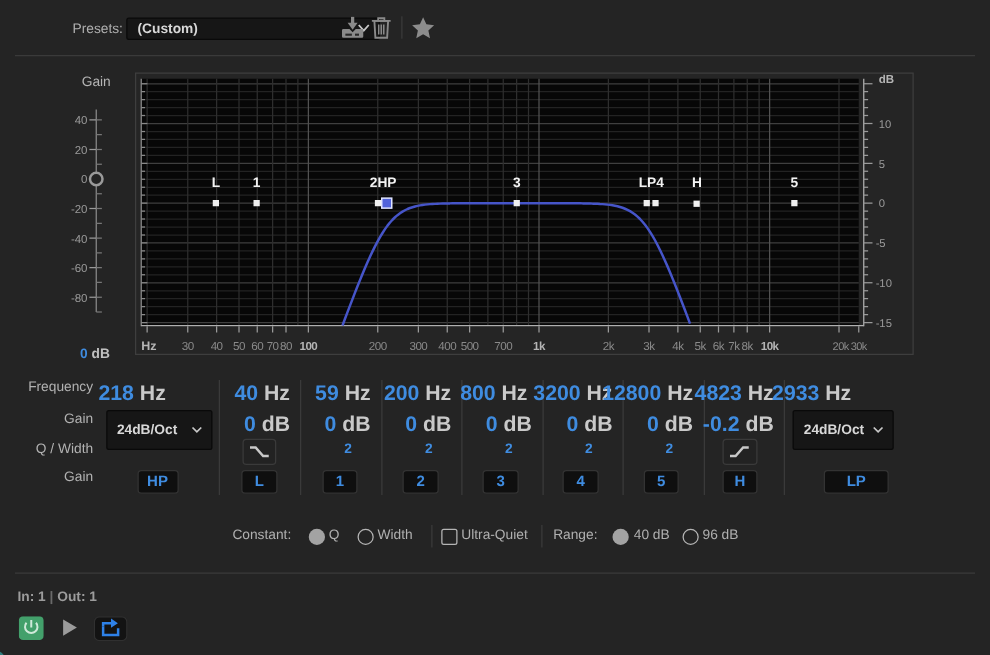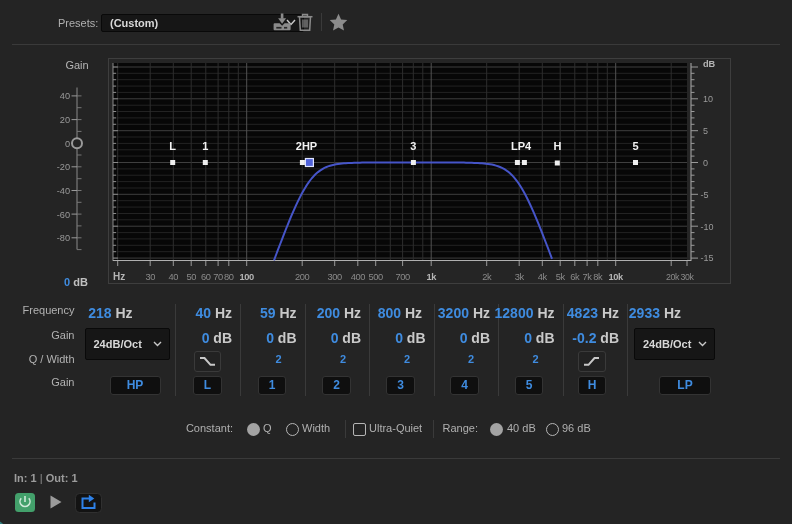--- a/index.html
+++ b/index.html
@@ -1,21 +1,21 @@
 <!DOCTYPE html>
 <html><head><meta charset="utf-8"><style>
 * { margin:0; padding:0; box-sizing:border-box; }
 html,body { width:792px; height:524px; background:#242424; overflow:hidden; }
 #app { position:relative; width:792px; height:524px; background:#242424;
   font-family:"Liberation Sans", sans-serif; }
 .abs { position:absolute; }
 svg.abs { position:absolute; }
 .ctext { position:absolute; font-size:11px; color:#b0b0b0; white-space:nowrap; }
 .rowlab { position:absolute; right:717.5px; font-size:11px; color:#b2b2b2; white-space:nowrap; }
-.val { position:absolute; font-size:14px; white-space:nowrap; }
+.val { position:absolute; font-size:17px; white-space:nowrap; }
 .val .b { color:#3f8ce0; font-weight:bold; }
 .val .u { color:#c9c9c9; font-weight:bold; }
 .qv { position:absolute; font-size:11px; font-weight:bold; color:#3f8ce0; width:12px; text-align:center; }
 .vsep { position:absolute; width:1px; background:#3a3a3a; }
 .hsep { position:absolute; height:1px; background:#3a3a3a; }
 .dd { position:absolute; height:32px; background:#161616; border:1px solid #090909;
   border-radius:2px; display:flex; align-items:center; justify-content:space-between;
   padding:0 7px 0 8px; }
 .dd span { font-size:11px; font-weight:bold; color:#d8d8d8; }
 .dd.big { height:17.5px;margin-left:44px; }
@@ -305,21 +305,21 @@
 <div class="vsep" style="left:498px;top:304px;height:92px;"></div>
 <div class="vsep" style="left:562.5px;top:304px;height:92px;"></div>
 <div class="vsep" style="left:627px;top:304px;height:92px;"></div>
 <div class="val" style="right:659.4px;top:304.7px;"><span class="b">218</span> <span class="u">Hz</span></div>
 <div class="dd" style="left:84.5px;top:328px;width:85px;">
       <span>24dB/Oct</span>
       <svg width="9" height="6" viewBox="0 0 9 6">
         <path d="M1 1 L4.5 4.5 L8 1" stroke="#c8c8c8" stroke-width="1.4" fill="none"></path>
       </svg>
     </div>
-<div class="band" style="left:109.5px;top:375.5px;width:51px;">HP</div>
+<div class="band" style="left:109.5px;top:375.5px;width:33px;">HP</div>
 <div class="val" style="right:560px;top:304.7px;"><span class="b">40</span> <span class="u">Hz</span></div>
 <div class="val" style="right:560px;top:329.7px;"><span class="b">0</span> <span class="u">dB</span></div>
 <div class="band" style="left:193.25px;top:375.5px;width:28.5px;">L</div>
 <div class="val" style="right:495.5px;top:304.7px;"><span class="b">59</span> <span class="u">Hz</span></div>
 <div class="val" style="right:495.5px;top:329.7px;"><span class="b">0</span> <span class="u">dB</span></div>
 <div class="qv" style="left:272.5px;top:352.7px;">2</div>
 <div class="band" style="left:257.75px;top:375.5px;width:28.5px;">1</div>
 <div class="val" style="right:431px;top:304.7px;margin-left:41px;"><span class="b">200</span> <span class="u">Hz</span></div>
 <div class="val" style="right:431px;top:329.7px;"><span class="b">0</span> <span class="u">dB</span></div>
 <div class="qv" style="left:337.0px;top:352.7px;">2</div>

